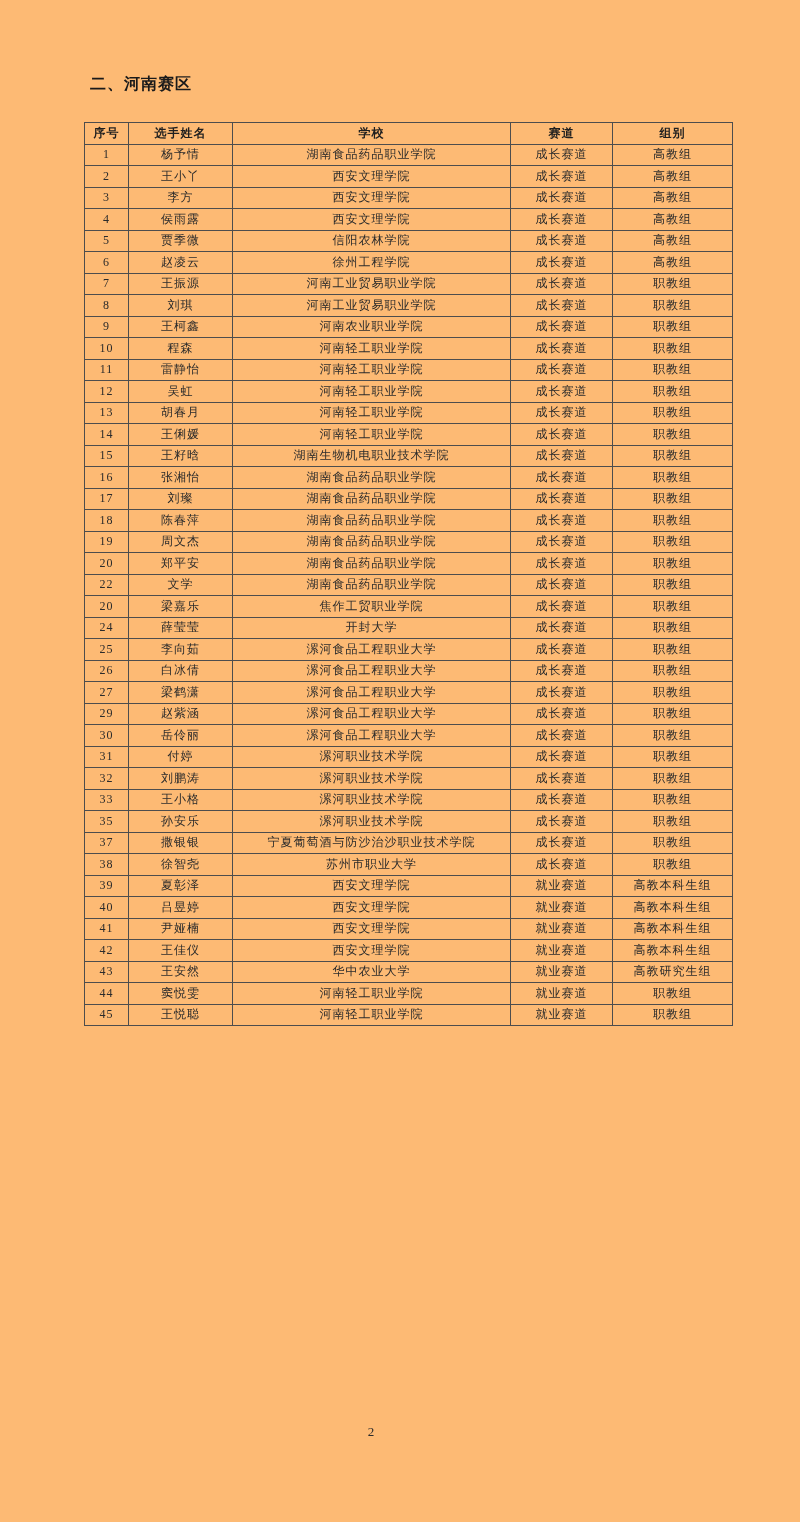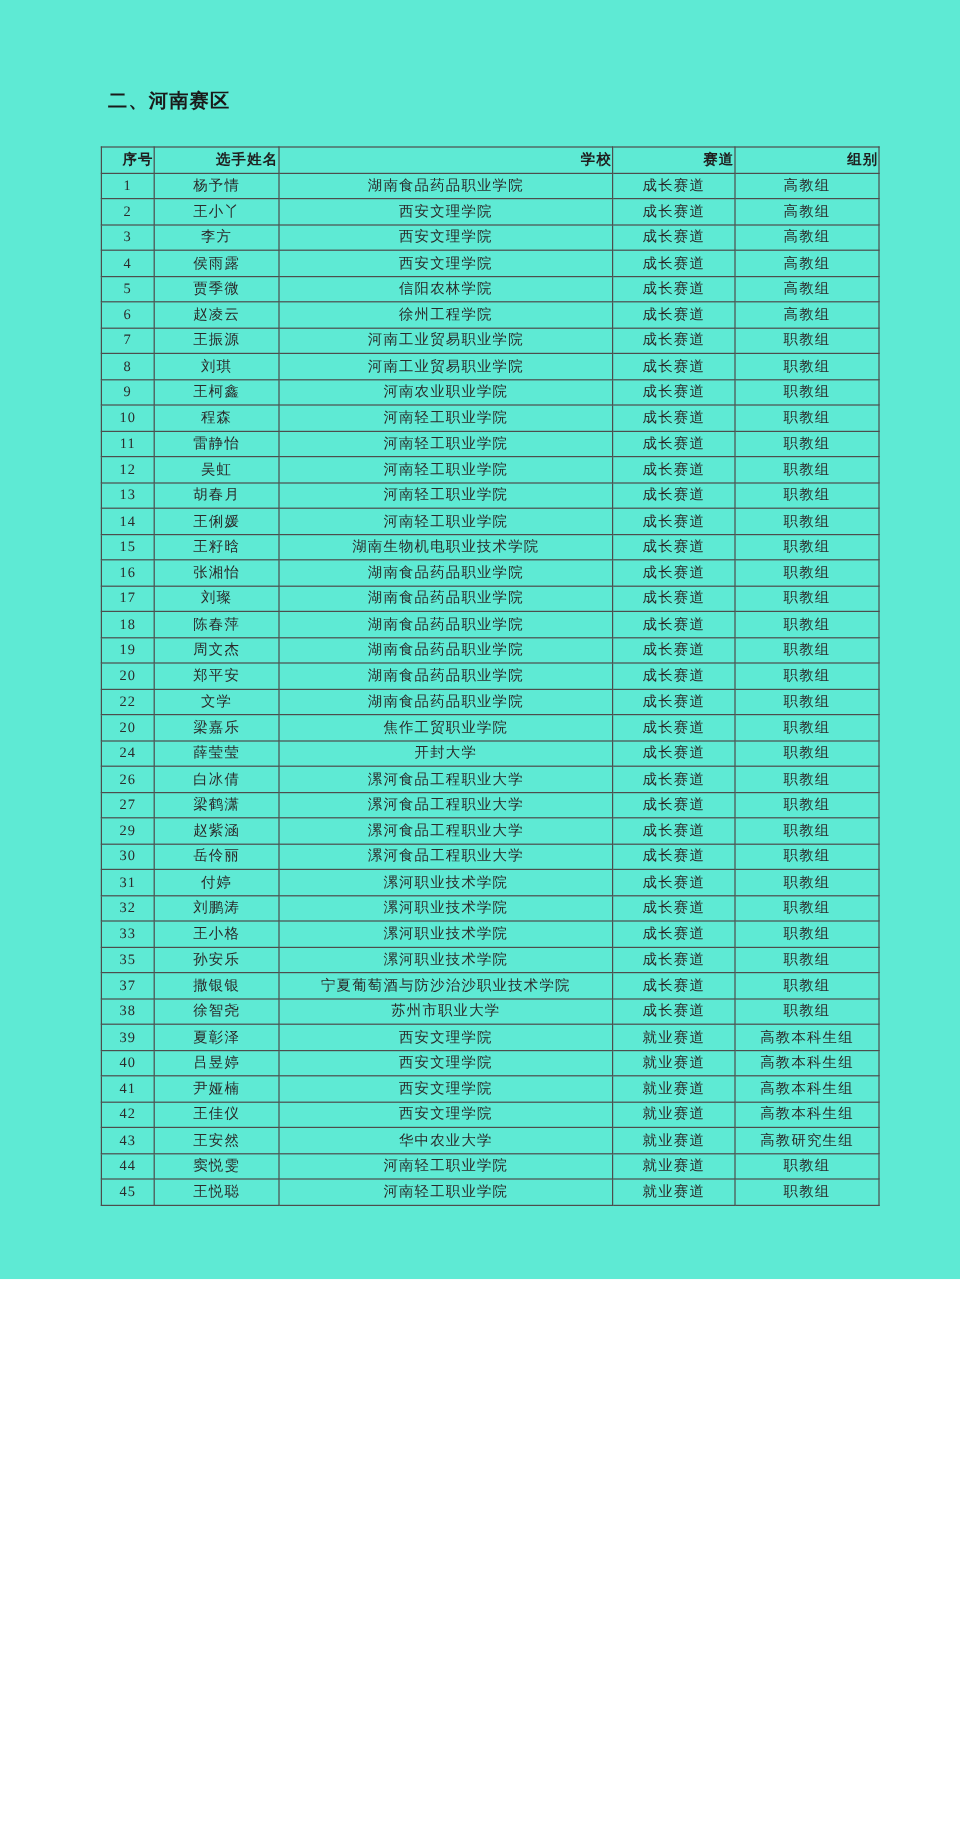--- a/index.html
+++ b/index.html
@@ -3,22 +3,22 @@
 <meta charset="utf-8">
 <style>
   html, body {
     margin: 0;
     padding: 0;
     background: #ffffff;
   }
   .doc {
     position: relative;
     width: 800px;
-    height: 1066px;
-    background: #5eead4;
+    height: 1522px;
+    background: #fdba74;
     font-family: "Liberation Serif", "DejaVu Serif", serif;
     color: #2b2b2b;
     overflow: hidden;
   }
   .section-title {
     position: absolute;
     left: 90px;
     top: 74px;
     font-size: 16px;
     font-weight: bold;
@@ -46,21 +46,20 @@
     overflow: hidden;
     white-space: nowrap;
   }
   table.roster thead tr,
   table.roster tbody tr {
     height: 21.5px;
   }
   table.roster th {
     font-weight: bold;
     color: #1f1f1f;
-    text-align: right;
   }
   col.c-no    { width: 44px;  }
   col.c-name  { width: 104px; }
   col.c-school{ width: 278px; }
   col.c-track { width: 102px; }
   col.c-group { width: 120px; }
   .page-number {
     position: absolute;
     left: 0;
     top: 1424px;
@@ -250,20 +249,27 @@
           <td>职教组</td>
         </tr>
         <tr>
           <td>24</td>
           <td>薛莹莹</td>
           <td>开封大学</td>
           <td>成长赛道</td>
           <td>职教组</td>
         </tr>
         <tr>
+          <td>25</td>
+          <td>李向茹</td>
+          <td>漯河食品工程职业大学</td>
+          <td>成长赛道</td>
+          <td>职教组</td>
+        </tr>
+        <tr>
           <td>26</td>
           <td>白冰倩</td>
           <td>漯河食品工程职业大学</td>
           <td>成长赛道</td>
           <td>职教组</td>
         </tr>
         <tr>
           <td>27</td>
           <td>梁鹤潇</td>
           <td>漯河食品工程职业大学</td>

